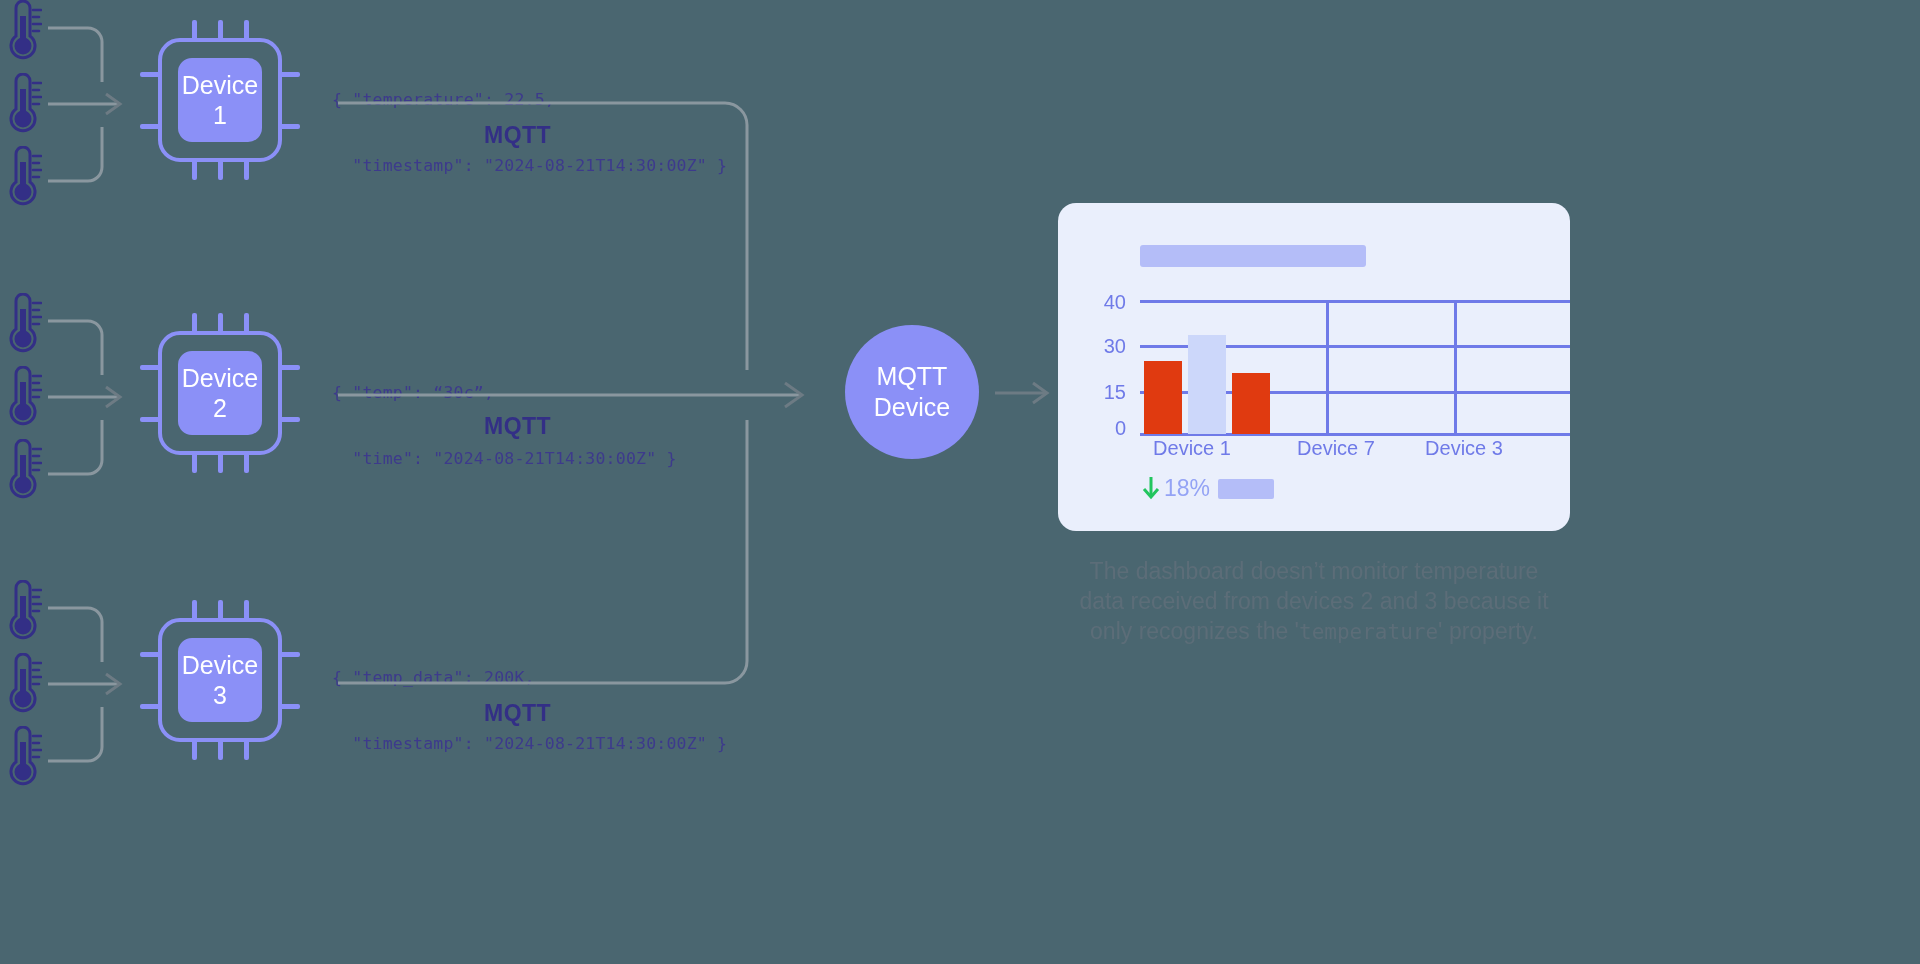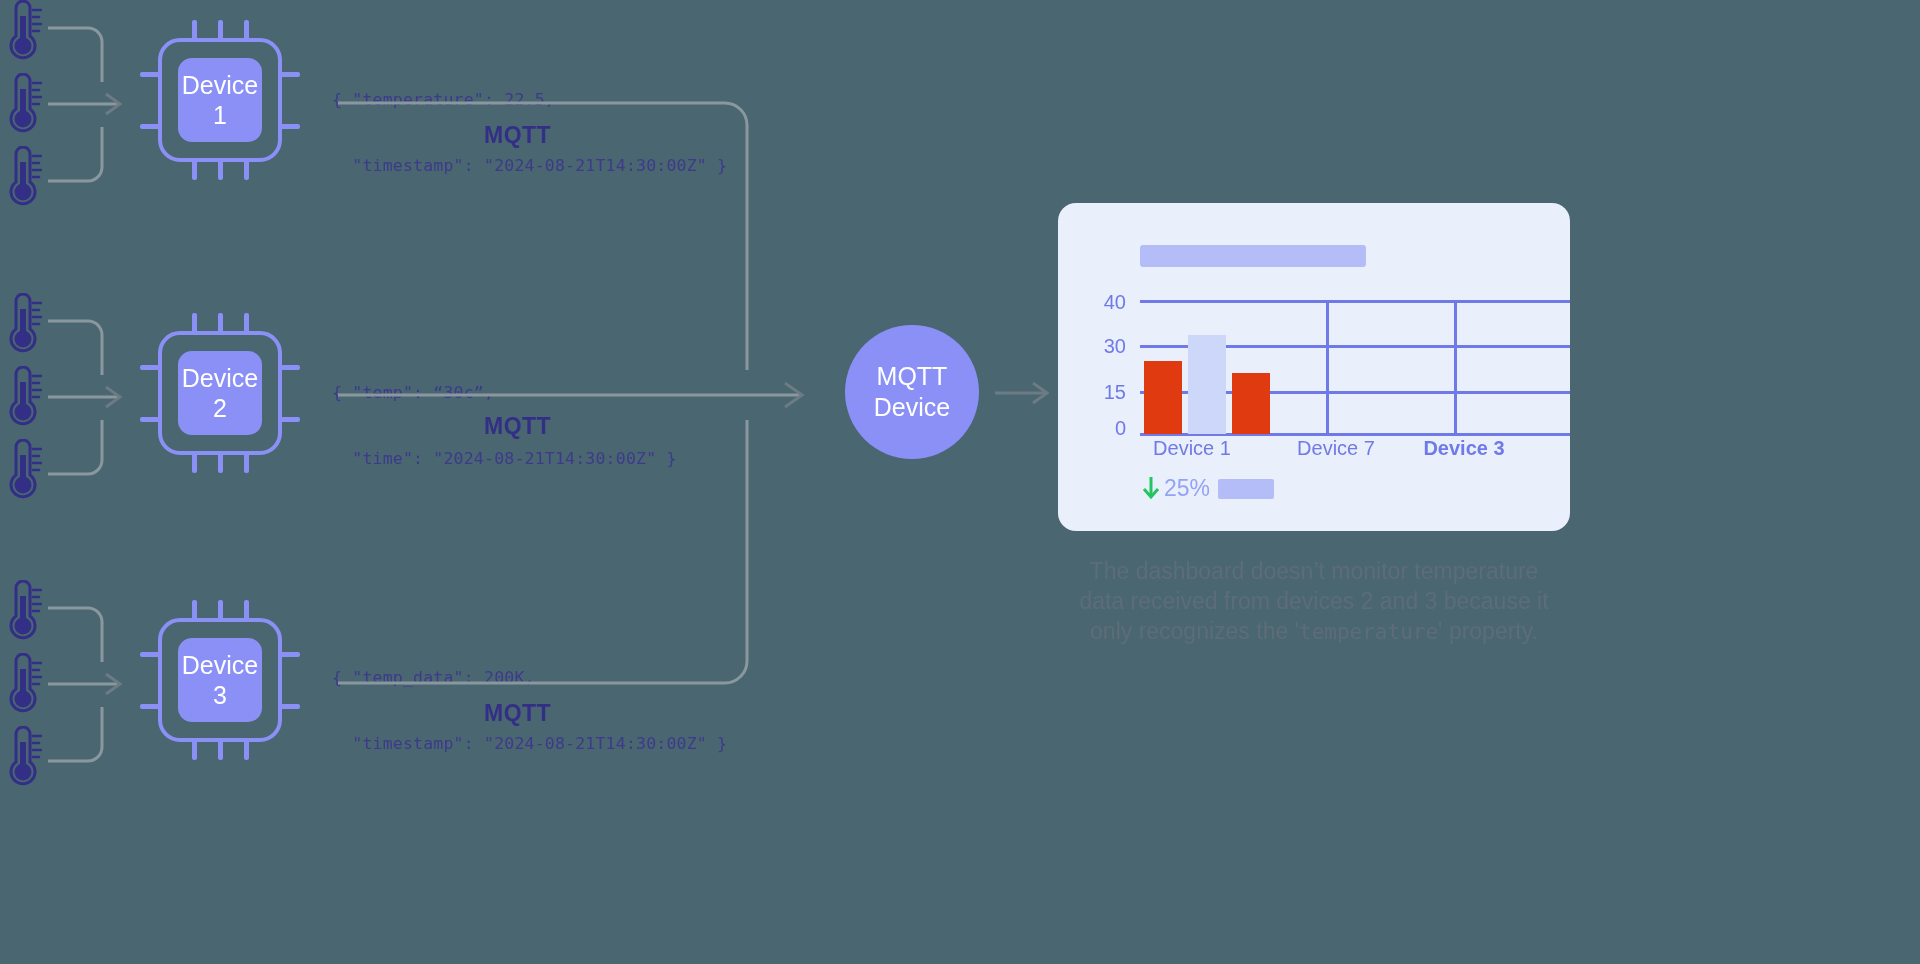--- a/index.html
+++ b/index.html
@@ -380,27 +380,27 @@
 
     <div class="grid-vline" style="left:268px; top:97px; height:136px;"></div>
     <div class="grid-vline" style="left:396px; top:97px; height:136px;"></div>
 
     <div class="bar bar-red" style="left:86px;  top:158px; width:38px; height:73px;"></div>
     <div class="bar bar-ghost" style="left:130px; top:132px; width:38px; height:99px;"></div>
     <div class="bar bar-red" style="left:174px; top:170px; width:38px; height:61px;"></div>
 
     <div class="cat-label" style="left:70px;  top:234px; width:128px;">Device 1</div>
     <div class="cat-label" style="left:214px; top:234px; width:128px;">Device 7</div>
-    <div class="cat-label" style="left:342px; top:234px; width:128px;font-weight:bold;">Device 3</div>
+    <div class="cat-label" style="left:342px; top:234px; width:128px;">Device 3</div>
 
     <svg class="abs" style="left:82px; top:272px;" width="22" height="26" viewBox="0 0 22 26">
       <line x1="11" y1="2" x2="11" y2="20" stroke="#22c55e" stroke-width="3"></line>
       <path d="M4 14 L11 22 L18 14" fill="none" stroke="#22c55e" stroke-width="3"></path>
     </svg>
-    <div class="delta-pct" style="left:106px; top:272px;">25%</div>
+    <div class="delta-pct" style="left:106px; top:272px;">18%</div>
     <div class="delta-chip" style="left:160px; top:276px; width:56px; height:20px;"></div>
   </div>
 
   <div class="caption" style="left:1050px; top:556px; width:528px;">
     <div>The dashboard doesn’t monitor temperature</div>
     <div>data received from devices 2 and 3 because it</div>
     <div>
       <span>only recognizes the '</span><span class="code">temperature</span><span>' property.</span>
     </div>
   </div>

